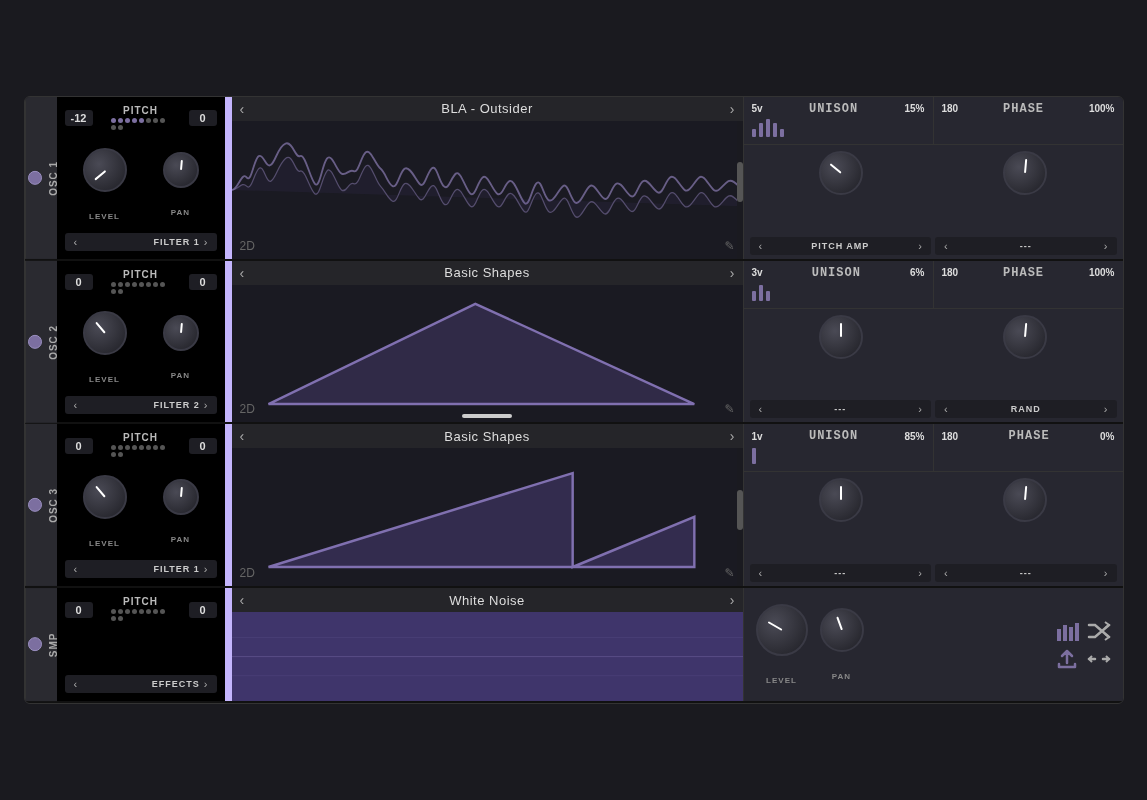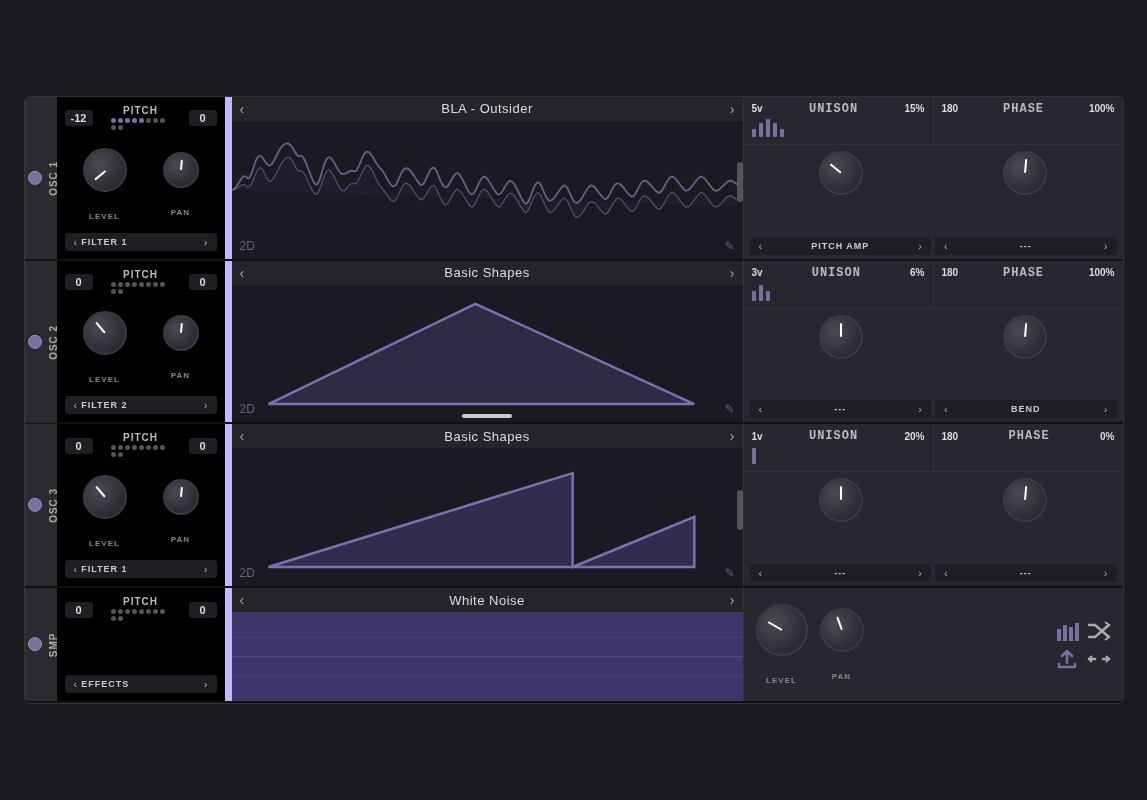--- a/index.html
+++ b/index.html
@@ -147,21 +147,21 @@
       font-size: 11px;
       cursor: pointer;
       padding: 0 4px;
     }
     .filter-label {
       color: #ccc;
       font-size: 9px;
       font-weight: bold;
       letter-spacing: 1px;
       flex: 1;
-      text-align: left;
+      text-align: right;
     }
     .waveform-panel {
       flex: 1;
       background: #1e1e24;
       position: relative;
       display: flex;
       flex-direction: column;
     }
     .wave-header {
       display: flex;
@@ -568,21 +568,21 @@
         </div>
       </div>
       <div class="unison-filter-row">
         <div class="unison-filter">
           <span class="filter-btn">‹</span>
           <span class="unison-filter-label">---</span>
           <span class="filter-btn">›</span>
         </div>
         <div class="unison-filter">
           <span class="filter-btn">‹</span>
-          <span class="unison-filter-label">BEND</span>
+          <span class="unison-filter-label">RAND</span>
           <span class="filter-btn">›</span>
         </div>
       </div>
     </div>
   </div>
 
   <div class="osc-row">
     <div class="osc-label">
       <div style="display:flex;flex-direction:column;align-items:center;gap:6px;">
         <div class="active-dot-indicator"></div>
@@ -648,21 +648,21 @@
         </div>
       </div>
     </div>
 
     <div class="unison-panel">
       <div class="unison-top">
         <div class="unison-section">
           <div class="unison-header">
             <span class="unison-value">1v</span>
             <span class="unison-title">UNISON</span>
-            <span class="unison-value">20%</span>
+            <span class="unison-value">85%</span>
           </div>
           <div class="unison-voices">
             <div class="voice-bar" style="height:16px;"></div>
           </div>
         </div>
         <div class="unison-section">
           <div class="unison-header">
             <span class="unison-value">180</span>
             <span class="unison-title">PHASE</span>
             <span class="unison-value">0%</span>

